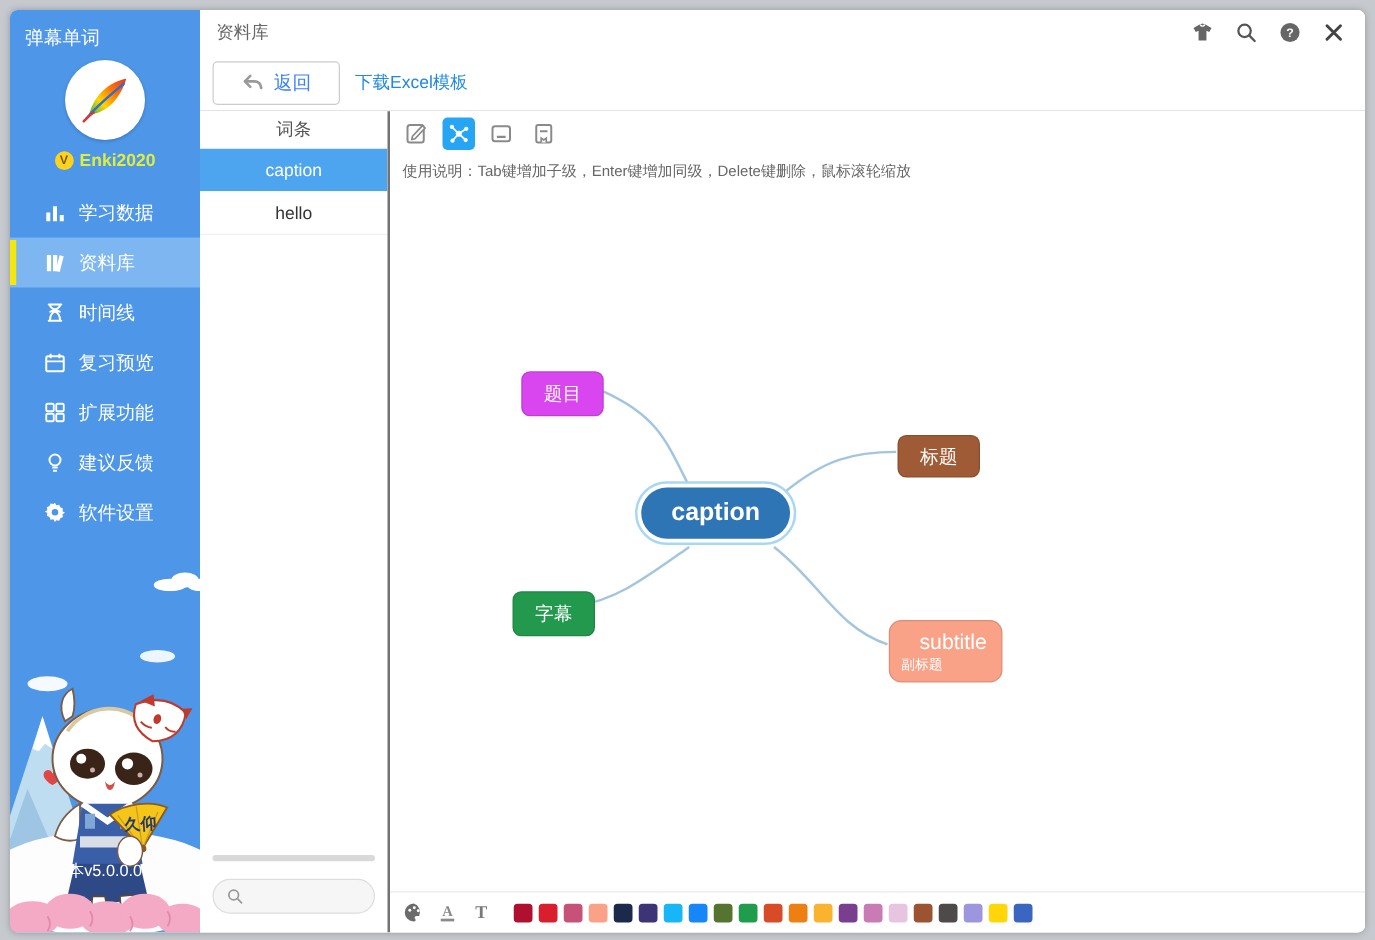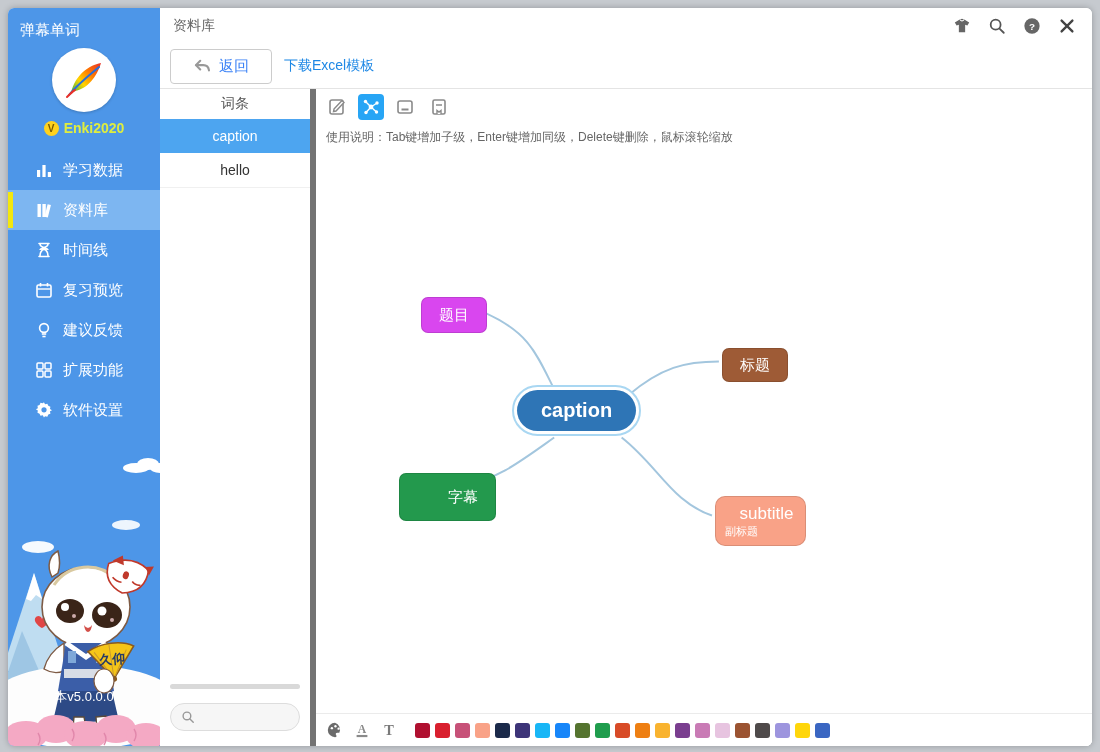--- a/index.html
+++ b/index.html
@@ -44,21 +44,21 @@
   .wordlist{position:absolute;left:0;top:81px;width:150px;bottom:0;background:#fff;}
   .wordlist-header{height:30px;display:flex;align-items:center;justify-content:center;color:#555;font-size:14px;}
   .word-row{height:34px;display:flex;align-items:center;justify-content:center;font-size:14px;color:#333;
             border-bottom:1px solid #f0f0f0;cursor:pointer;background:#fff;}
   .word-row.selected{background:#4da5f0;color:#fff;border-bottom:none;}
   .wl-scrollhint{position:absolute;left:10px;bottom:57px;width:130px;height:5px;border-radius:3px;background:#d9d9d9;}
   .search-pill{position:absolute;left:10px;bottom:15px;width:130px;height:28px;border:1px solid #ddd;border-radius:15px;
                background:#f6f6f6;display:flex;align-items:center;padding-left:10px;gap:6px;box-sizing:border-box;}
   .search-input{border:none;outline:none;background:transparent;width:90px;font-size:12px;color:#555;}
   
-  .editor{position:absolute;left:150px;top:81px;right:0;bottom:0;border-left:6px solid #737373;background:#fff;overflow:hidden;}
+  .editor{position:absolute;left:150px;top:81px;right:0;bottom:0;border-left:2px solid #737373;background:#fff;overflow:hidden;}
   .tools-row{position:absolute;left:8px;top:5px;display:flex;gap:8px;}
   .tool-btn{width:26px;height:26px;border-radius:4px;display:flex;align-items:center;justify-content:center;cursor:pointer;}
   .tool-btn.active{background:#27a5f5;}
   .usage-note{position:absolute;left:10px;top:40px;color:#666;font-size:12px;}
   .map-canvas{position:absolute;left:0;top:0;right:0;bottom:33px;}
   .mm-node{position:absolute;color:#fff;display:flex;align-items:center;justify-content:center;
            font-size:15px;border-radius:7px;cursor:pointer;box-shadow:inset 0 0 0 1px rgba(0,0,0,.12);}
   .root-ring{position:absolute;border:2px solid #a9d7f2;background:#fff;border-radius:28px;padding:3px;cursor:pointer;}
   .root-inner{background:#2e75b6;border-radius:22px;color:#fff;font-size:20px;font-weight:bold;padding:9px 24px;}
   .node-sub{flex-direction:column;align-items:flex-start;justify-content:center;padding:4px 10px;box-sizing:border-box;}
@@ -127,34 +127,34 @@
         <svg width="18" height="18" viewBox="0 0 18 18">
           <rect x="2" y="4" width="14" height="12" rx="1.5" fill="none" stroke="#fff" stroke-width="1.6"></rect>
           <line x1="5.5" y1="2" x2="5.5" y2="5.5" stroke="#fff" stroke-width="1.6"></line>
           <line x1="12.5" y1="2" x2="12.5" y2="5.5" stroke="#fff" stroke-width="1.6"></line>
           <line x1="2.5" y1="8" x2="15.5" y2="8" stroke="#fff" stroke-width="1.4"></line>
         </svg>
         <span>复习预览</span>
       </div>
       <div class="menu-item">
         <svg width="18" height="18" viewBox="0 0 18 18">
-          <circle cx="9" cy="7" r="4.4" fill="none" stroke="#fff" stroke-width="1.6"></circle>
-          <line x1="6.8" y1="13" x2="11.2" y2="13" stroke="#fff" stroke-width="1.6"></line>
-          <line x1="7.4" y1="15.5" x2="10.6" y2="15.5" stroke="#fff" stroke-width="1.6"></line>
-        </svg>
-        <span>建议反馈</span>
-      </div>
-      <div class="menu-item">
-        <svg width="18" height="18" viewBox="0 0 18 18">
           <rect x="2" y="2" width="6" height="6" rx="1" fill="none" stroke="#fff" stroke-width="1.5"></rect>
           <rect x="10" y="2" width="6" height="6" rx="1" fill="none" stroke="#fff" stroke-width="1.5"></rect>
           <rect x="2" y="10" width="6" height="6" rx="1" fill="none" stroke="#fff" stroke-width="1.5"></rect>
           <rect x="10" y="10" width="6" height="6" rx="1" fill="none" stroke="#fff" stroke-width="1.5"></rect>
         </svg>
         <span>扩展功能</span>
+      </div>
+      <div class="menu-item">
+        <svg width="18" height="18" viewBox="0 0 18 18">
+          <circle cx="9" cy="7" r="4.4" fill="none" stroke="#fff" stroke-width="1.6"></circle>
+          <line x1="6.8" y1="13" x2="11.2" y2="13" stroke="#fff" stroke-width="1.6"></line>
+          <line x1="7.4" y1="15.5" x2="10.6" y2="15.5" stroke="#fff" stroke-width="1.6"></line>
+        </svg>
+        <span>建议反馈</span>
       </div>
       <div class="menu-item">
         <svg width="18" height="18" viewBox="0 0 18 18">
           <path fill="#fff" d="M9 1.8l1.2 2.1 2.4-.4 1 2.2 2.2 1-.4 2.4 2.1 1.2-2.1 1.2.4 2.4-2.2 1-1 2.2-2.4-.4L9 18l-1.2-2.3-2.4.4-1-2.2-2.2-1 .4-2.4L.5 9.3 2.6 8.1l-.4-2.4 2.2-1 1-2.2 2.4.4z" transform="scale(0.95) translate(0.4 -0.6)"></path>
           <circle cx="9" cy="8.8" r="2.6" fill="#4d96e8"></circle>
         </svg>
         <span>软件设置</span>
       </div>
     </div>
 
@@ -338,21 +338,21 @@
         </svg>
 
         <div class="root-ring" style="left:196px;top:296px;">
           <div class="root-inner" style="background-color: rgb(46, 117, 182);">caption</div>
         </div>
 
         <div class="mm-node" style="left: 105px; top: 208px; width: 66px; height: 36px; background-color: #d946ef;">题目</div>
 
         <div class="mm-node" style="left: 406px; top: 259px; width: 66px; height: 34px; background-color: rgb(158, 91, 54);">标题</div>
 
-        <div class="mm-node" style="left: 83px; top: 384px; width: 66px; height: 48px; background-color: rgb(35, 153, 77); padding-left: 31px;">字幕</div>
+        <div class="mm-node" style="left: 98px; top: 384px; width: 66px; height: 36px; background-color: rgb(35, 153, 77);">字幕</div>
 
         <div class="mm-node node-sub" style="left: 399px; top: 407px; width: 91px; height: 50px; border-radius: 10px; background-color: rgb(249, 162, 135);">
           <span class="t1">subtitle</span>
           <span class="t2">副标题</span>
         </div>
       </div>
 
       <div class="format-bar">
         <span class="fmt-icon">
           <svg width="18" height="18" viewBox="0 0 20 20">

